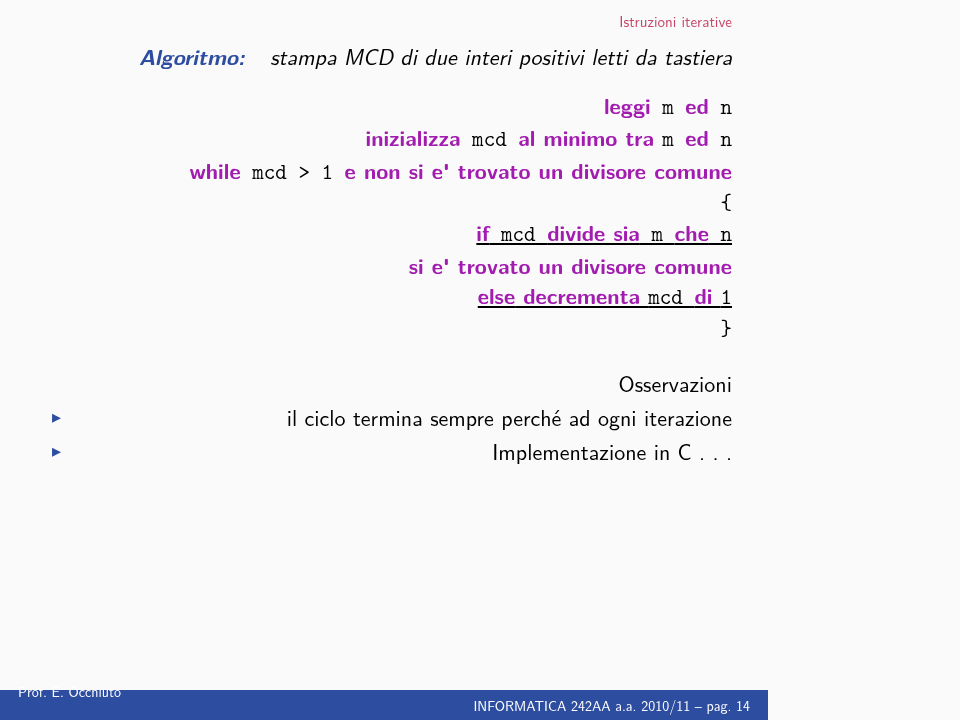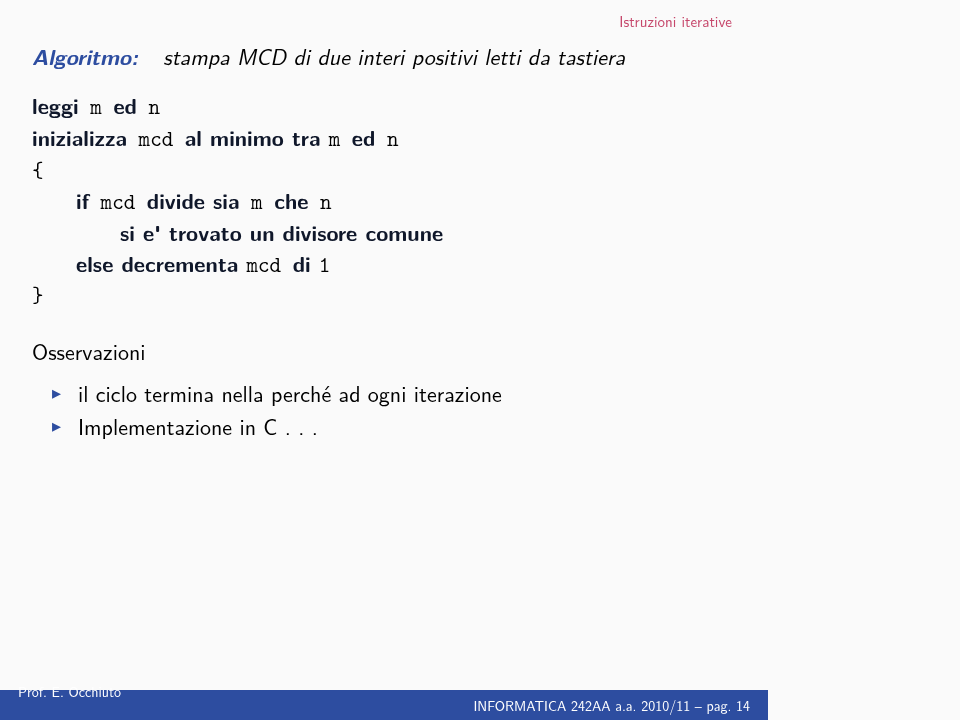--- a/index.html
+++ b/index.html
@@ -11,20 +11,21 @@
     background: #fafafa;
     color: #000;
     overflow: hidden;
   }
   .slide {
     width: 768px;
     height: 720px;
     position: relative;
     box-sizing: border-box;
     padding: 12px 36px 0 32px;
+    text-align: right;
   }
   .header-label {
     position: absolute;
     top: 10px;
     right: 36px;
     color: #c6476b;
     font-size: 15px;
   }
   .title-line {
     font-size: 22px;
@@ -36,27 +37,27 @@
     color: #2d4da0;
     font-weight: bold;
     margin-right: 18px;
   }
   .pseudo {
     font-size: 22px;
     line-height: 1.38;
     margin-bottom: 24px;
   }
   .pseudo .tt { font-family: "Latin Modern Mono", "Courier New", monospace; color: #000; }
-  .pseudo .kw { color: #0f172a; font-weight: bold; }
+  .pseudo .kw { color: #a21caf; font-weight: bold; }
   .pseudo .line { white-space: pre; }
-  .pseudo .ind1 { padding-left: 44px; }
+  .pseudo .ind1 { padding-left: 44px; text-decoration: underline; }
   .pseudo .ind2 { padding-left: 88px; }
   .section-title {
     font-size: 22px;
-    margin-bottom: 12px;
+    margin-bottom: 4px;
   }
   ul.bullets {
     list-style: none;
     padding: 0;
     margin: 0 0 0 20px;
     font-size: 22px;
     line-height: 1.35;
   }
   ul.bullets > li {
     position: relative;
@@ -116,32 +117,33 @@
   <div class="header-label">Istruzioni iterative</div>
 
   <div class="title-line">
     <span class="alg-label">Algoritmo:</span>
     <span>stampa MCD di due interi positivi letti da tastiera</span>
   </div>
 
   <div class="pseudo">
     <div class="line"><span class="kw">leggi</span><span class="tt"> m </span><span class="kw">ed</span><span class="tt"> n</span></div>
     <div class="line"><span class="kw">inizializza</span><span class="tt"> mcd </span><span class="kw">al minimo tra </span><span class="tt">m </span><span class="kw">ed</span><span class="tt"> n</span></div>
+    <div class="line"><span class="kw">while</span><span class="tt"> mcd &gt; 1 </span><span class="kw">e non si e' trovato un divisore comune</span></div>
     <div class="line tt">{</div>
     <div class="line ind1"><span class="kw">if</span><span class="tt"> mcd </span><span class="kw">divide sia</span><span class="tt"> m </span><span class="kw">che</span><span class="tt"> n</span></div>
     <div class="line ind2 kw">si e' trovato un divisore comune</div>
     <div class="line ind1"><span class="kw">else</span><span class="kw"> decrementa </span><span class="tt">mcd </span><span class="kw">di </span><span class="tt">1</span></div>
     <div class="line tt">}</div>
   </div>
 
   <div class="section-title">Osservazioni</div>
 
   <ul class="bullets">
     <li>
-      <span>il ciclo termina nella perché ad ogni iterazione</span>
+      <span>il ciclo termina sempre perché ad ogni iterazione</span>
       <ul class="sub">
       </ul>
     </li>
     <li><span>Implementazione in C . . .</span></li>
   </ul>
 
   <div class="footer">
     <div class="left">
       <span>Prof. E. Occhiuto</span>
       <span class="dash">–</span>

